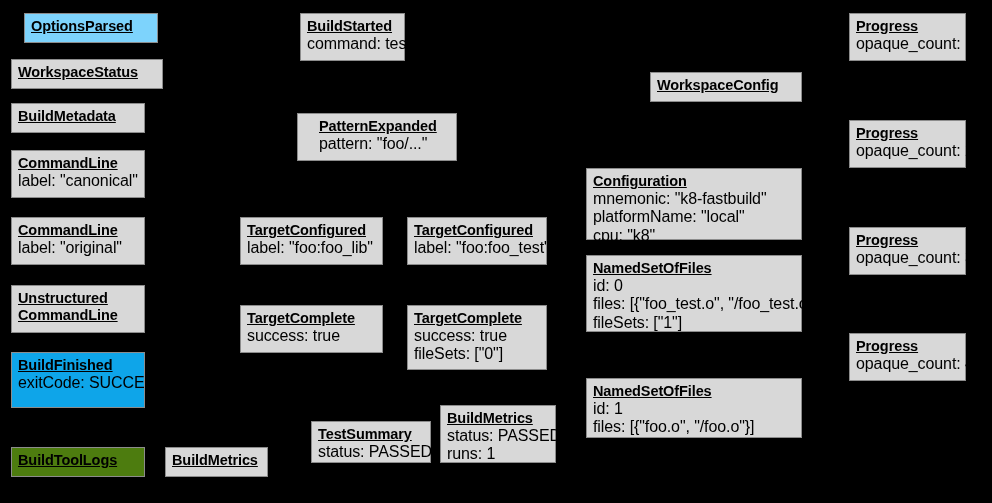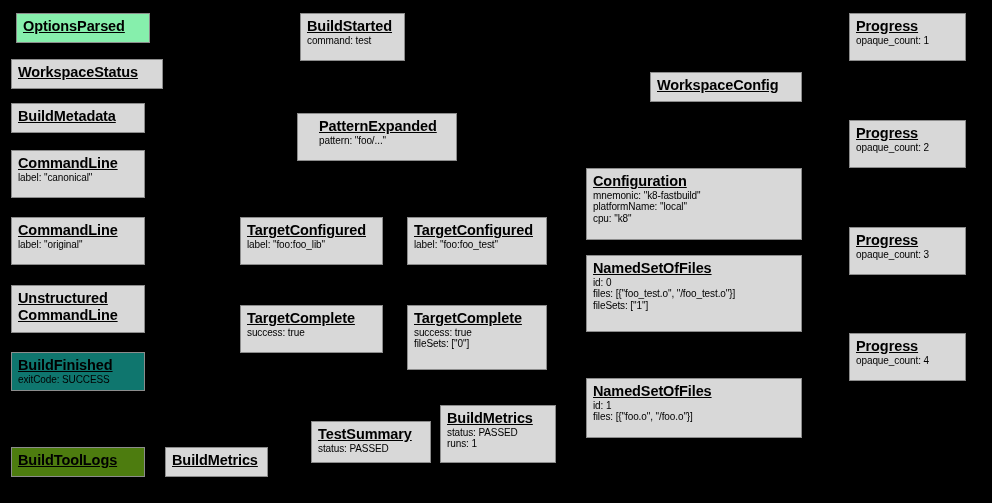--- a/index.html
+++ b/index.html
@@ -32,33 +32,33 @@
     font-weight: bold;
     text-decoration: underline;
     display: block;
     white-space: nowrap;
     letter-spacing: -0.1px;
   }
   .node-title.two-line {
     white-space: normal;
   }
   .node-field {
-    font-size: 10px;
+    font-size: 16px;
     font-weight: normal;
     text-decoration: none;
     display: block;
     white-space: nowrap;
     letter-spacing: -0.1px;
   }
 </style>
 </head>
 <body>
 
 <div id="canvas" style="width: 992px; height: 503px; background: rgb(0, 0, 0);">
-    <div class="node" style="left: 16px; top: 13px; width: 134px; height: 30px; background: #86efac; border-color: rgb(140, 140, 140); color: rgb(0, 0, 0);">
+    <div class="node" style="left: 24px; top: 13px; width: 134px; height: 30px; background: #7dd3fc; border-color: rgb(140, 140, 140); color: rgb(0, 0, 0);">
       <span class="node-title">OptionsParsed</span>
     </div>
     <div class="node" style="left: 11px; top: 59px; width: 152px; height: 30px; background: rgb(216, 216, 216); border-color: rgb(140, 140, 140); color: rgb(0, 0, 0);">
       <span class="node-title">WorkspaceStatus</span>
     </div>
     <div class="node" style="left: 11px; top: 103px; width: 134px; height: 30px; background: rgb(216, 216, 216); border-color: rgb(140, 140, 140); color: rgb(0, 0, 0);">
       <span class="node-title">BuildMetadata</span>
     </div>
     <div class="node" style="left: 11px; top: 150px; width: 134px; height: 48px; background: rgb(216, 216, 216); border-color: rgb(140, 140, 140); color: rgb(0, 0, 0);">
       <span class="node-title">CommandLine</span>
@@ -67,21 +67,21 @@
     <div class="node" style="left: 11px; top: 217px; width: 134px; height: 48px; background: rgb(216, 216, 216); border-color: rgb(140, 140, 140); color: rgb(0, 0, 0);">
       <span class="node-title">CommandLine</span>
       <span class="node-field">label: "original"</span>
     </div>
     <div class="node" style="left: 11px; top: 285px; width: 134px; height: 48px; background: rgb(216, 216, 216); border-color: rgb(140, 140, 140); color: rgb(0, 0, 0);">
       <span class="node-title two-line">
         <span style="display: block;">Unstructured</span>
         <span style="display: block;">CommandLine</span>
       </span>
     </div>
-    <div class="node" style="left: 11px; top: 352px; width: 134px; height: 39px; background: #0f766e; border-color: rgb(140, 140, 140); color: rgb(0, 0, 0);">
+    <div class="node" style="left: 11px; top: 352px; width: 134px; height: 56px; background: #0ea5e9; border-color: rgb(140, 140, 140); color: rgb(0, 0, 0);">
       <span class="node-title">BuildFinished</span>
       <span class="node-field">exitCode: SUCCESS</span>
     </div>
     <div class="node" style="left: 11px; top: 447px; width: 134px; height: 30px; background: #4d7c0f; border-color: rgb(140, 140, 140); color: rgb(0, 0, 0);">
       <span class="node-title">BuildToolLogs</span>
     </div>
     <div class="node" style="left: 165px; top: 447px; width: 103px; height: 30px; background: rgb(216, 216, 216); border-color: rgb(140, 140, 140); color: rgb(0, 0, 0);">
       <span class="node-title">BuildMetrics</span>
     </div>
     <div class="node" style="left: 300px; top: 13px; width: 105px; height: 48px; background: rgb(216, 216, 216); border-color: rgb(140, 140, 140); color: rgb(0, 0, 0);">

